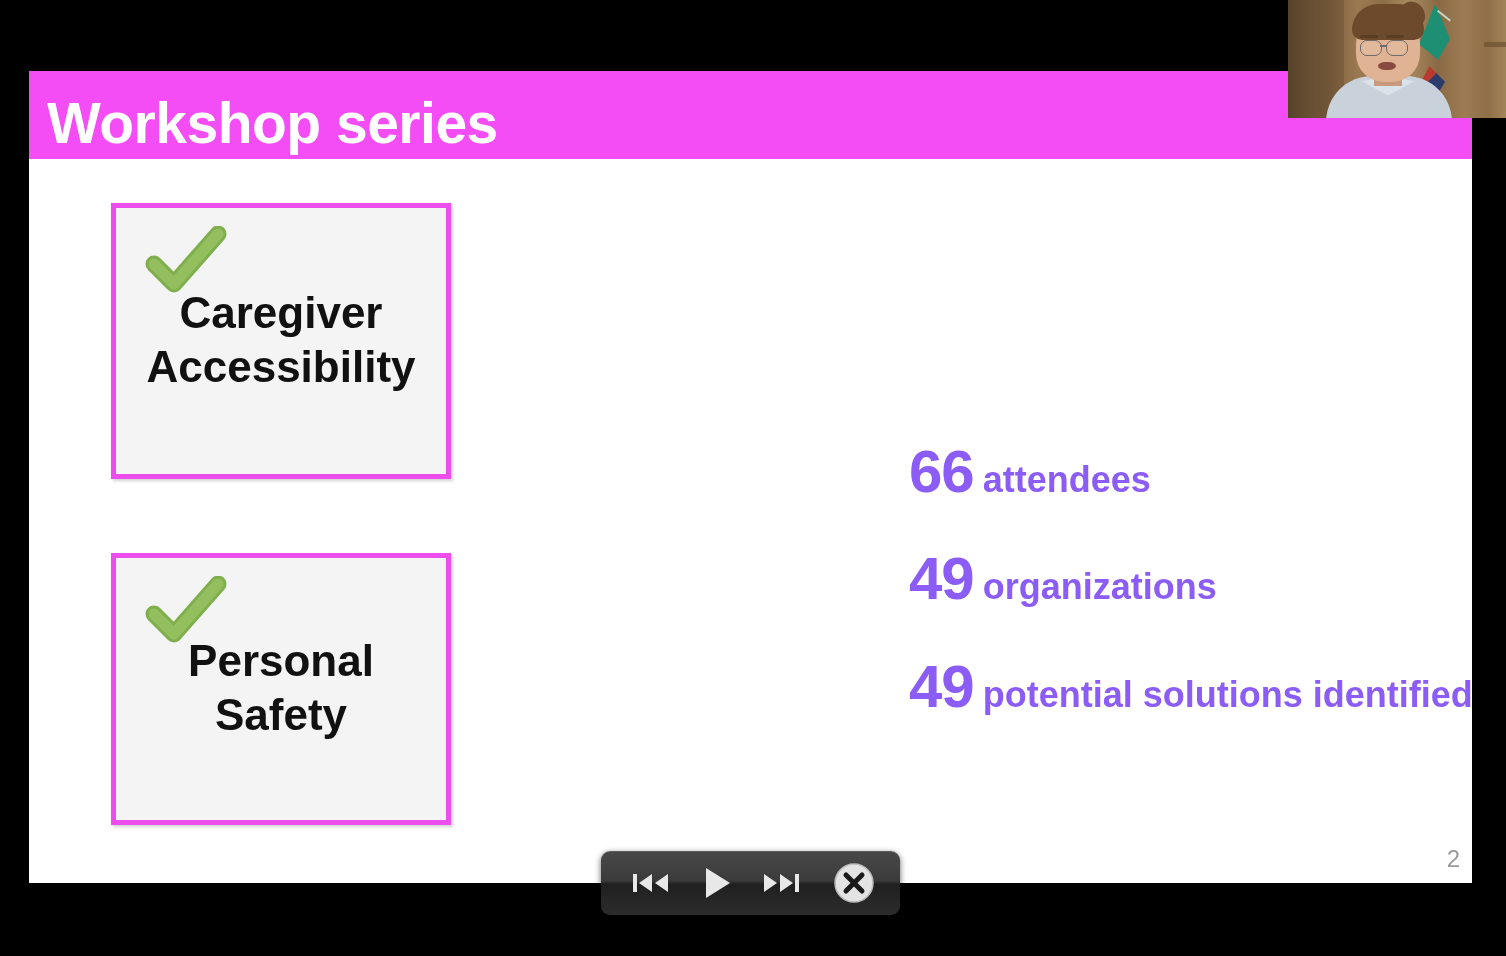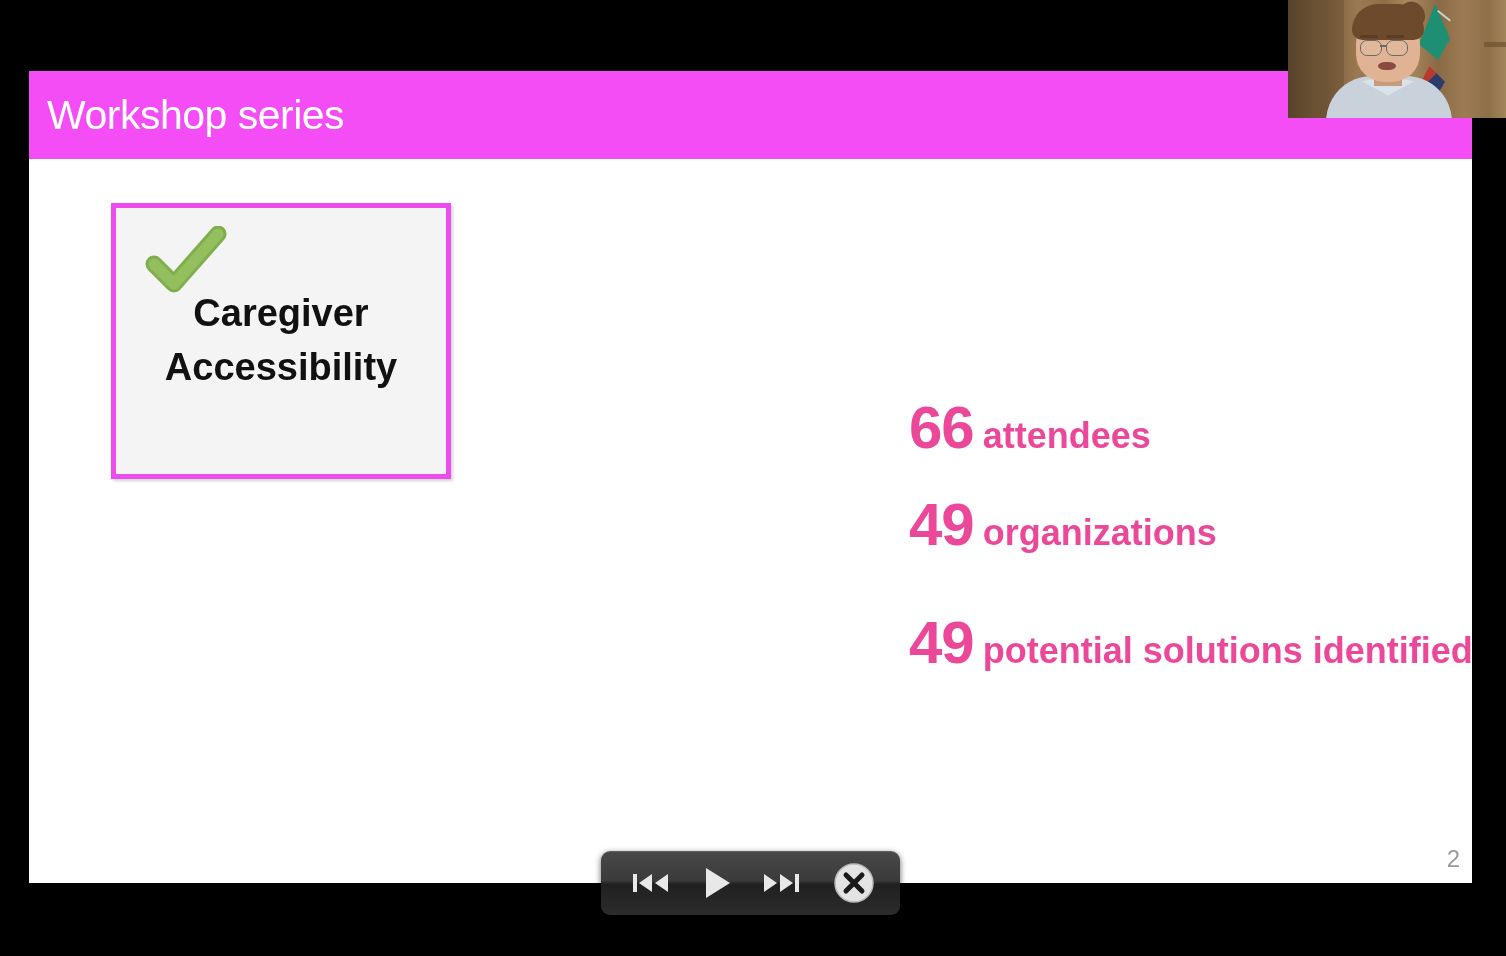--- a/index.html
+++ b/index.html
@@ -36,23 +36,23 @@
     position: absolute;
     left: 0;
     top: 0;
     width: 1443px;
     height: 88px;
     background: #F54DF5;
   }
   #title-text {
     position: absolute;
     left: 18px;
-    top: 8px;
-    font-size: 41px;
-    font-weight: 400;
+    top: 16px;
+    font-size: 57px;
+    font-weight: 700;
     color: #ffffff;
     letter-spacing: -0.5px;
     white-space: nowrap;
     line-height: 72px;
   }
 
   
   .card {
     position: absolute;
     background: #F4F4F5;
@@ -60,21 +60,21 @@
     box-sizing: border-box;
     box-shadow: 2px 2px 3px rgba(0,0,0,0.18);
   }
   .card-label {
     position: absolute;
     left: 0;
     width: 100%;
     text-align: center;
     font-weight: 700;
     color: #111111;
-    font-size: 38px;
+    font-size: 44px;
     line-height: 54px;
     white-space: pre-line;
   }
 
   #card-caregiver {
     left: 82px;
     top: 132px;
     width: 340px;
     height: 276px;
   }
@@ -110,24 +110,25 @@
   #stats {
     position: absolute;
     left: 880px;
     top: 322px;
     width: 560px;
   }
   .stat-row {
     position: absolute;
     left: 0;
     white-space: nowrap;
-    color: #ec4899;
+    color: #8b5cf6;
+    margin-top: 44px;
   }
   .stat-row:nth-child(1) { top: 0px; }
-  .stat-row:nth-child(2) { top: 97px; }
+  .stat-row:nth-child(2) { top: 107px; }
   .stat-row:nth-child(3) { top: 215px; }
 
   .stat-num {
     font-size: 60px;
     font-weight: 700;
     letter-spacing: -1px;
     vertical-align: baseline;
   }
   .stat-label {
     font-size: 36px;
@@ -288,20 +289,30 @@
       <span class="check">
         <svg viewBox="0 0 84 72" xmlns="http://www.w3.org/2000/svg">
           <path d="M10 38 L30 58 L74 8" fill="none" stroke="#7FAF4C" stroke-width="17" stroke-linecap="round" stroke-linejoin="round"></path>
           <path d="M10 38 L30 58 L74 8" fill="none" stroke="#93BF5E" stroke-width="11" stroke-linecap="round" stroke-linejoin="round"></path>
         </svg>
       </span>
       <div class="card-label">Caregiver
 Accessibility</div>
     </div>
 
+    <div class="card" id="card-safety">
+      <span class="check">
+        <svg viewBox="0 0 84 72" xmlns="http://www.w3.org/2000/svg">
+          <path d="M10 38 L30 58 L74 8" fill="none" stroke="#7FAF4C" stroke-width="17" stroke-linecap="round" stroke-linejoin="round"></path>
+          <path d="M10 38 L30 58 L74 8" fill="none" stroke="#93BF5E" stroke-width="11" stroke-linecap="round" stroke-linejoin="round"></path>
+        </svg>
+      </span>
+      <div class="card-label">Personal
+Safety</div>
+    </div>
 
 
     <div id="stats">
       <div class="stat-row">
         <span class="stat-num">66</span><span class="stat-label">attendees</span>
       </div>
       <div class="stat-row">
         <span class="stat-num">49</span><span class="stat-label">organizations</span>
       </div>
       <div class="stat-row">

